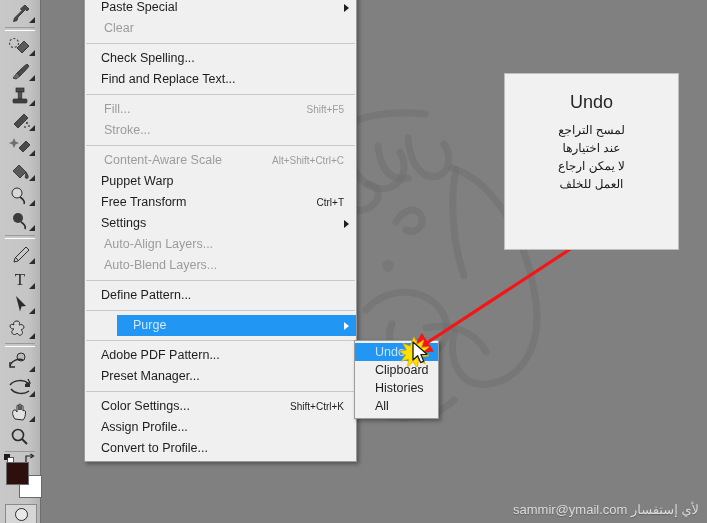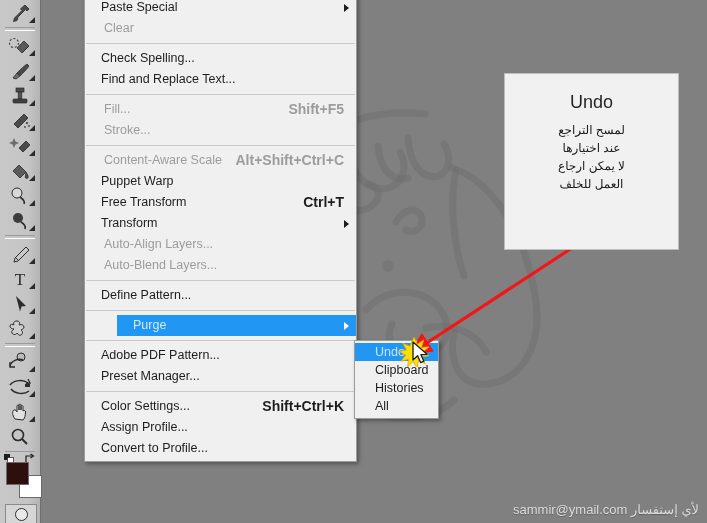--- a/index.html
+++ b/index.html
@@ -61,21 +61,21 @@
     box-shadow:2px 2px 4px rgba(0,0,0,.35);
     padding:3px 0 2px 0;
   }
   .mi{
     position:relative;height:21px;line-height:21px;
     font-size:12.5px;color:#1d1d1d;
     padding-left:16px;padding-right:8px;white-space:nowrap;
     display:flex;align-items:center;
   }
   .mi .lbl{flex:0 0 auto;}
-  .mi .sc{margin-left:auto;font-size:14px;color:#1d1d1d;padding-right:4px;font-weight:bold;}
+  .mi .sc{margin-left:auto;font-size:10px;color:#1d1d1d;padding-right:4px;}
   .mi.disabled{color:#9c9c9c;padding-left:19px;}
   .mi.disabled .sc{color:#9c9c9c;}
   .mi.hl{background:#2196f3;color:#cfe8fb;margin-left:32px;}
   .mi.hl .lbl{color:#d2e9fb;}
   .mi .arrow{
     position:absolute;right:7px;top:50%;margin-top:-4px;
     width:0;height:0;border-top:4px solid transparent;border-bottom:4px solid transparent;
     border-left:5px solid #1d1d1d;
   }
   .mi.hl .arrow{border-left-color:#ffffff;}
@@ -351,21 +351,21 @@
       <span class="sc">Alt+Shift+Ctrl+C</span>
     </div>
     <div class="mi">
       <span class="lbl">Puppet Warp</span>
     </div>
     <div class="mi">
       <span class="lbl">Free Transform</span>
       <span class="sc">Ctrl+T</span>
     </div>
     <div class="mi">
-      <span class="lbl">Transform</span>
+      <span class="lbl">Settings</span>
       <span class="arrow"></span>
     </div>
     <div class="mi disabled">
       <span class="lbl">Auto-Align Layers...</span>
     </div>
     <div class="mi disabled">
       <span class="lbl">Auto-Blend Layers...</span>
     </div>
     <div class="msep"></div>
     <div class="mi">

